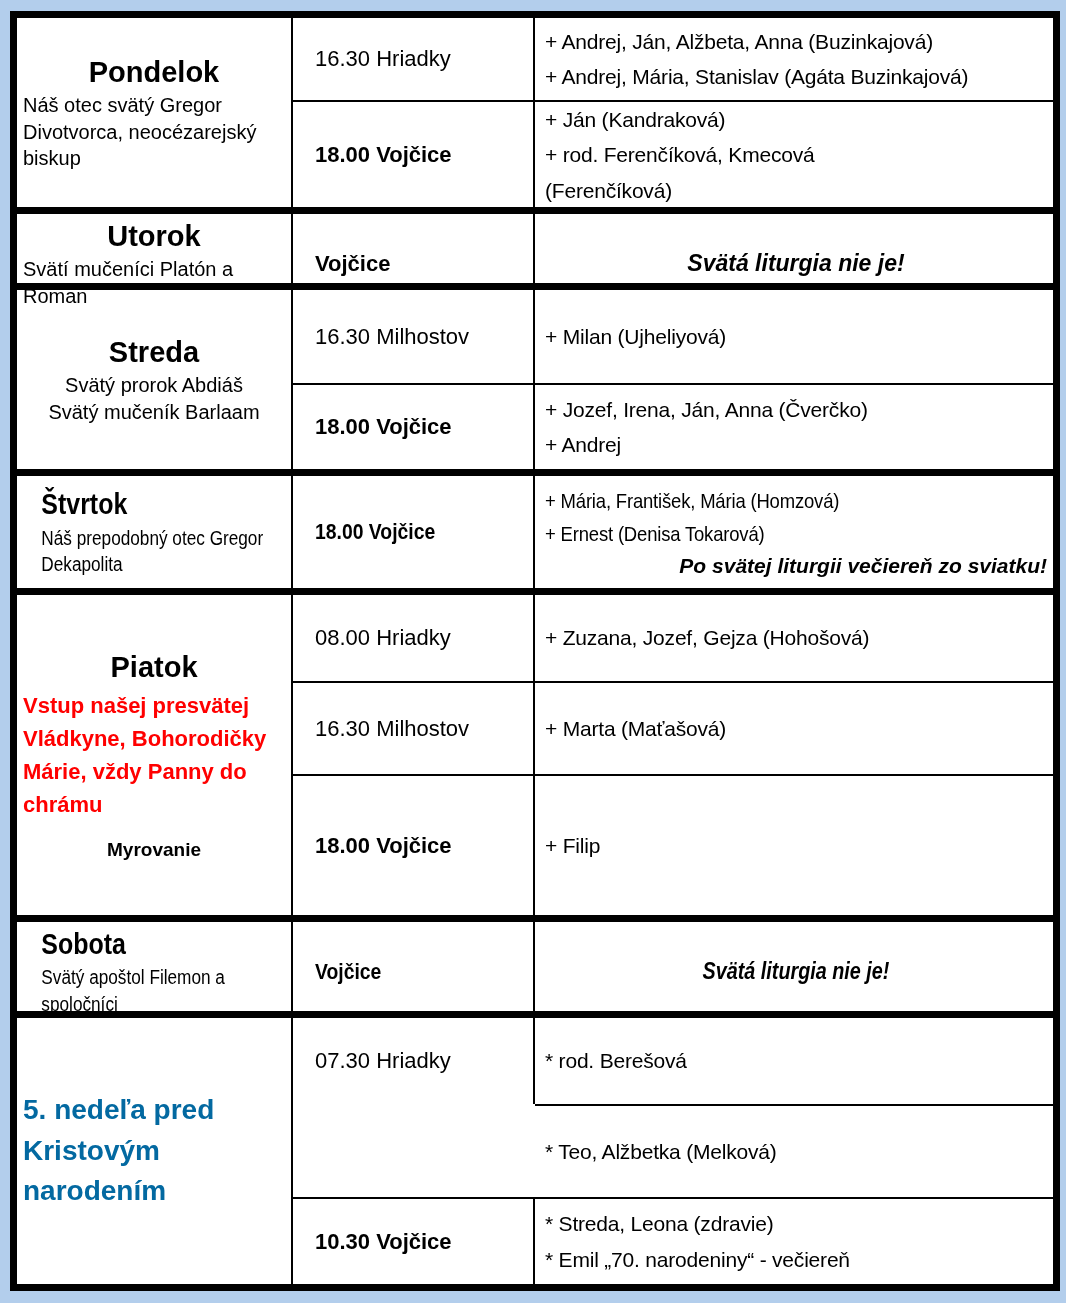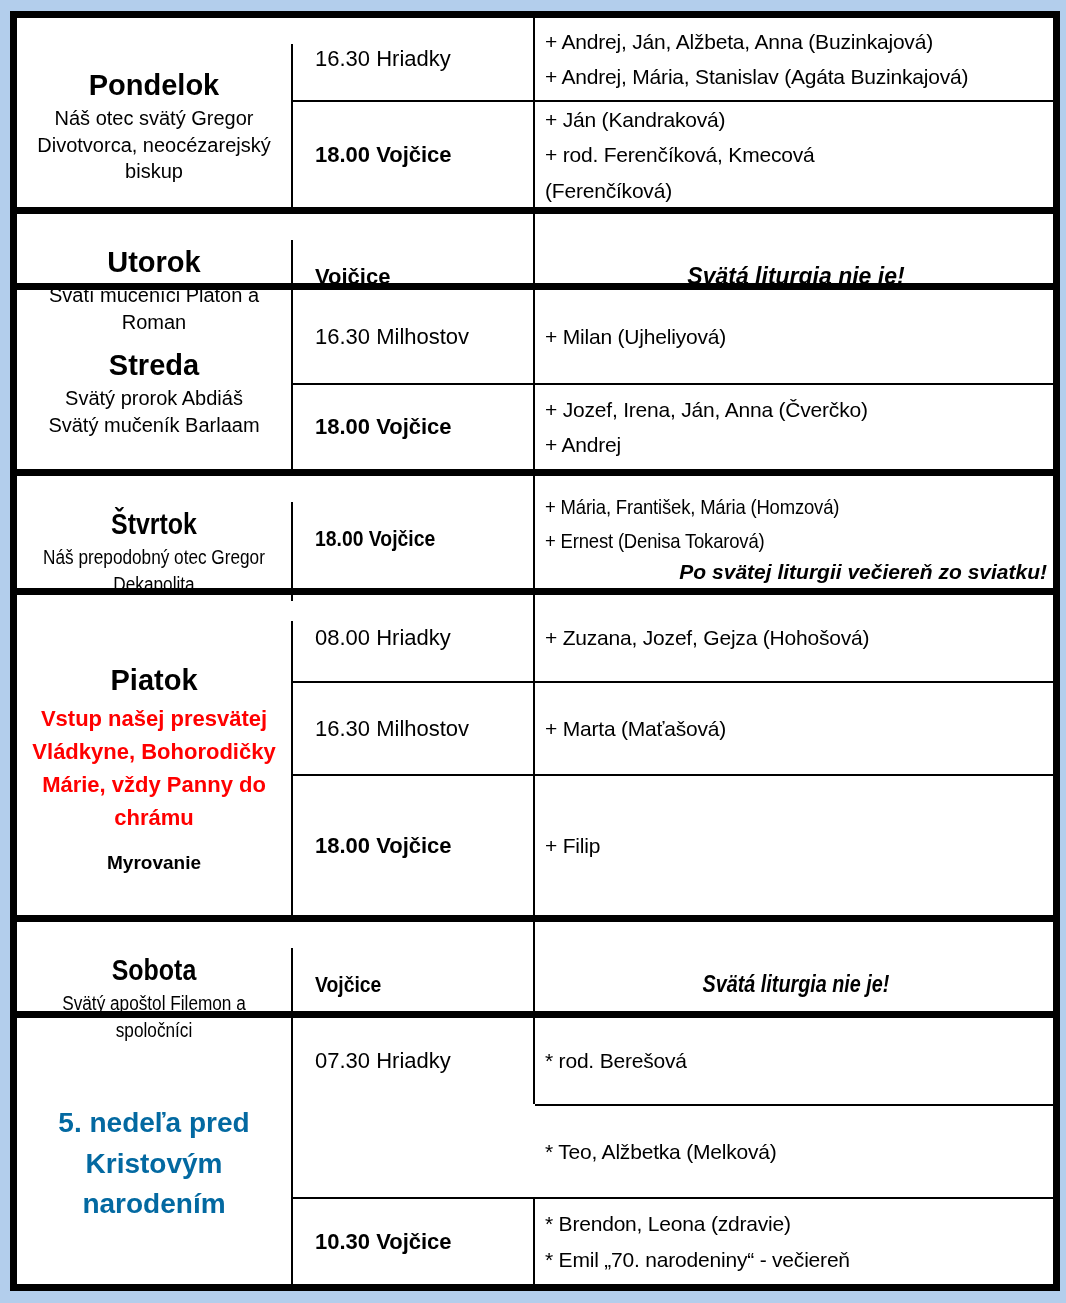--- a/index.html
+++ b/index.html
@@ -33,23 +33,22 @@
   .g2{height:186px;grid-template-rows:93px 1fr;}
   .g3{height:119px;grid-template-rows:1fr;}
   .g4{height:327px;grid-template-rows:86px 93px 1fr;}
   .g5{height:96px;grid-template-rows:1fr;}
   .g6{grid-template-rows:86px 93px 1fr;}
   .cell{box-sizing:border-box;min-width:0;}
   .daycell{
     grid-column:1;grid-row:1 / -1;
     border-right:2px solid #000;
     display:flex;flex-direction:column;justify-content:center;align-items:center;
-    text-align:center;
+    text-align:left;
     padding:4px 6px;
-    margin-top:26px;
   }
   .timecell{
     grid-column:2;
     border-right:2px solid #000;
     display:flex;align-items:center;
     padding-left:22px;
   }
   .namecell{
     grid-column:3;
     display:flex;flex-direction:column;justify-content:center;
@@ -214,19 +213,19 @@
       <div class="cell namecell">
         <div class="nline">* rod. Berešová</div>
       </div>
       <div class="cell namecell bt">
         <div class="nline">* Teo, Alžbetka (Melková)</div>
       </div>
       <div class="cell timecell bt">
         <span class="timeloc tl-bold">10.30 Vojčice</span>
       </div>
       <div class="cell namecell bt">
-        <div class="nline">* Brendon, Leona (zdravie)</div>
+        <div class="nline">* Streda, Leona (zdravie)</div>
         <div class="nline">* Emil „70. narodeniny“ - večiereň</div>
       </div>
     </div>
 
   </div>
 </div>
 
 </body></html>

